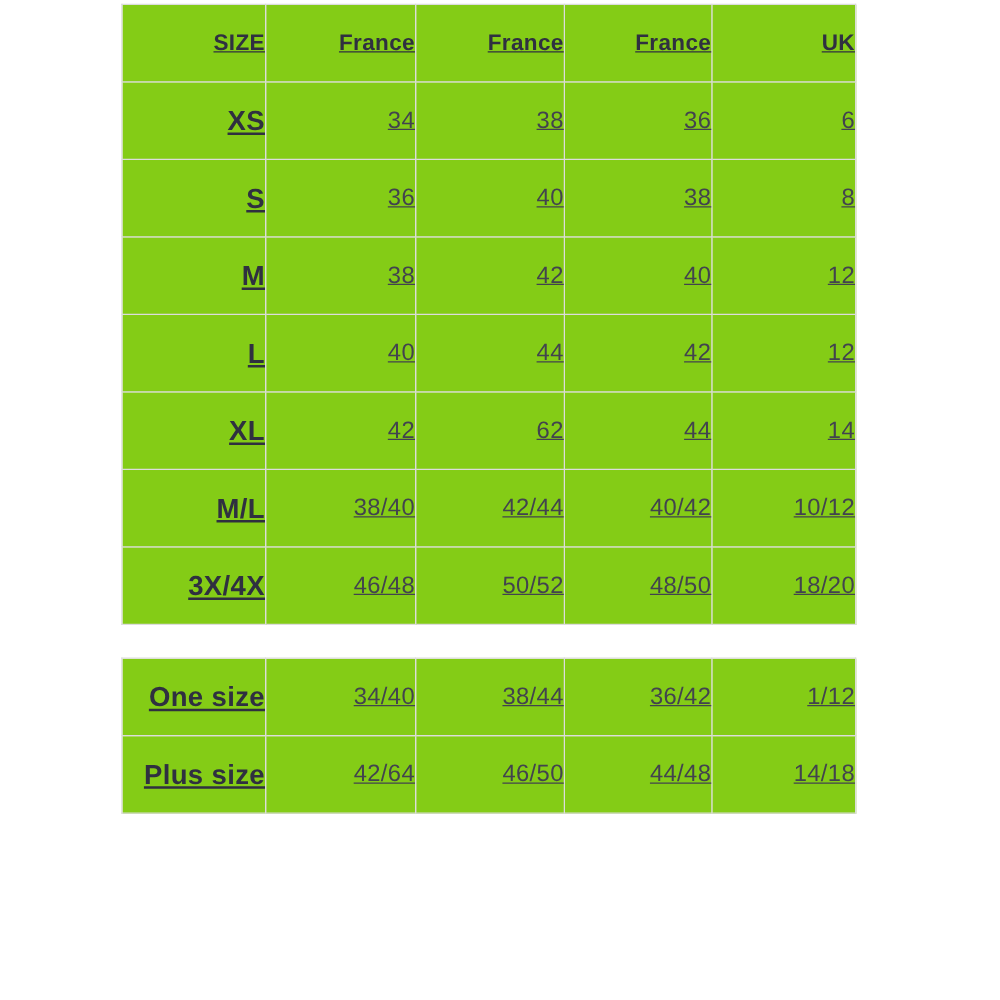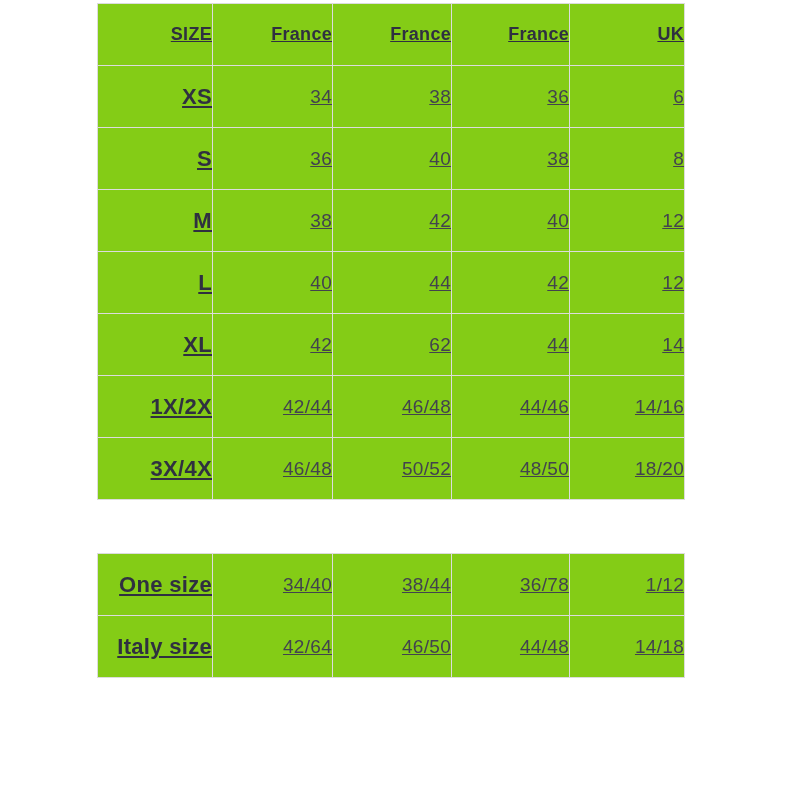--- a/index.html
+++ b/index.html
@@ -55,21 +55,21 @@
     color: #2f3040;
     letter-spacing: 0.3px;
   }
   td.value-cell {
     font-size: 19px;
     font-weight: normal;
     color: #42434e;
     letter-spacing: 0.3px;
   }
   table.secondary {
-    margin-top: 53px;
+    margin-top: 26px;
   }
 </style>
 </head>
 <body>
 
 <div class="page">
   <div class="tables-wrap">
 
     <table class="size-table main">
       <colgroup>
@@ -118,25 +118,25 @@
           <td class="value-cell">12</td>
         </tr>
         <tr>
           <th class="row-label">XL</th>
           <td class="value-cell">42</td>
           <td class="value-cell">62</td>
           <td class="value-cell">44</td>
           <td class="value-cell">14</td>
         </tr>
         <tr>
-          <th class="row-label">1X/2X</th>
+          <th class="row-label">M/L</th>
+          <td class="value-cell">38/40</td>
           <td class="value-cell">42/44</td>
-          <td class="value-cell">46/48</td>
-          <td class="value-cell">44/46</td>
-          <td class="value-cell">14/16</td>
+          <td class="value-cell">40/42</td>
+          <td class="value-cell">10/12</td>
         </tr>
         <tr>
           <th class="row-label">3X/4X</th>
           <td class="value-cell">46/48</td>
           <td class="value-cell">50/52</td>
           <td class="value-cell">48/50</td>
           <td class="value-cell">18/20</td>
         </tr>
       </tbody>
     </table>
@@ -147,25 +147,25 @@
           <col class="c-europe">
           <col class="c-italy">
           <col class="c-france">
           <col class="c-uk">
       </colgroup>
       <tbody>
         <tr>
           <th class="row-label">One size</th>
           <td class="value-cell">34/40</td>
           <td class="value-cell">38/44</td>
-          <td class="value-cell">36/78</td>
+          <td class="value-cell">36/42</td>
           <td class="value-cell">1/12</td>
         </tr>
         <tr>
-          <th class="row-label">Italy size</th>
+          <th class="row-label">Plus size</th>
           <td class="value-cell">42/64</td>
           <td class="value-cell">46/50</td>
           <td class="value-cell">44/48</td>
           <td class="value-cell">14/18</td>
         </tr>
       </tbody>
     </table>
 
   </div>
 </div>

